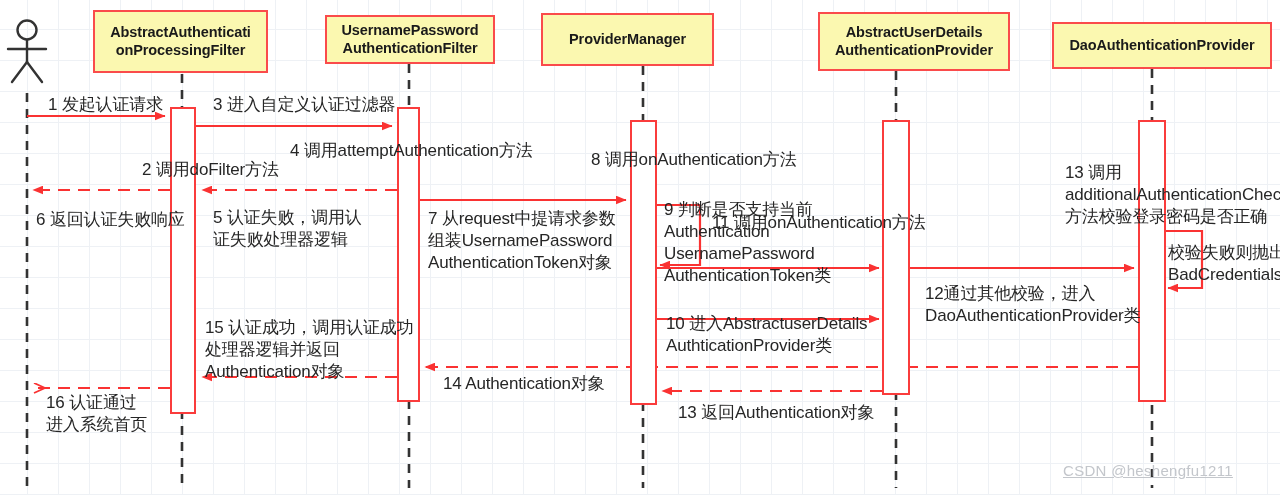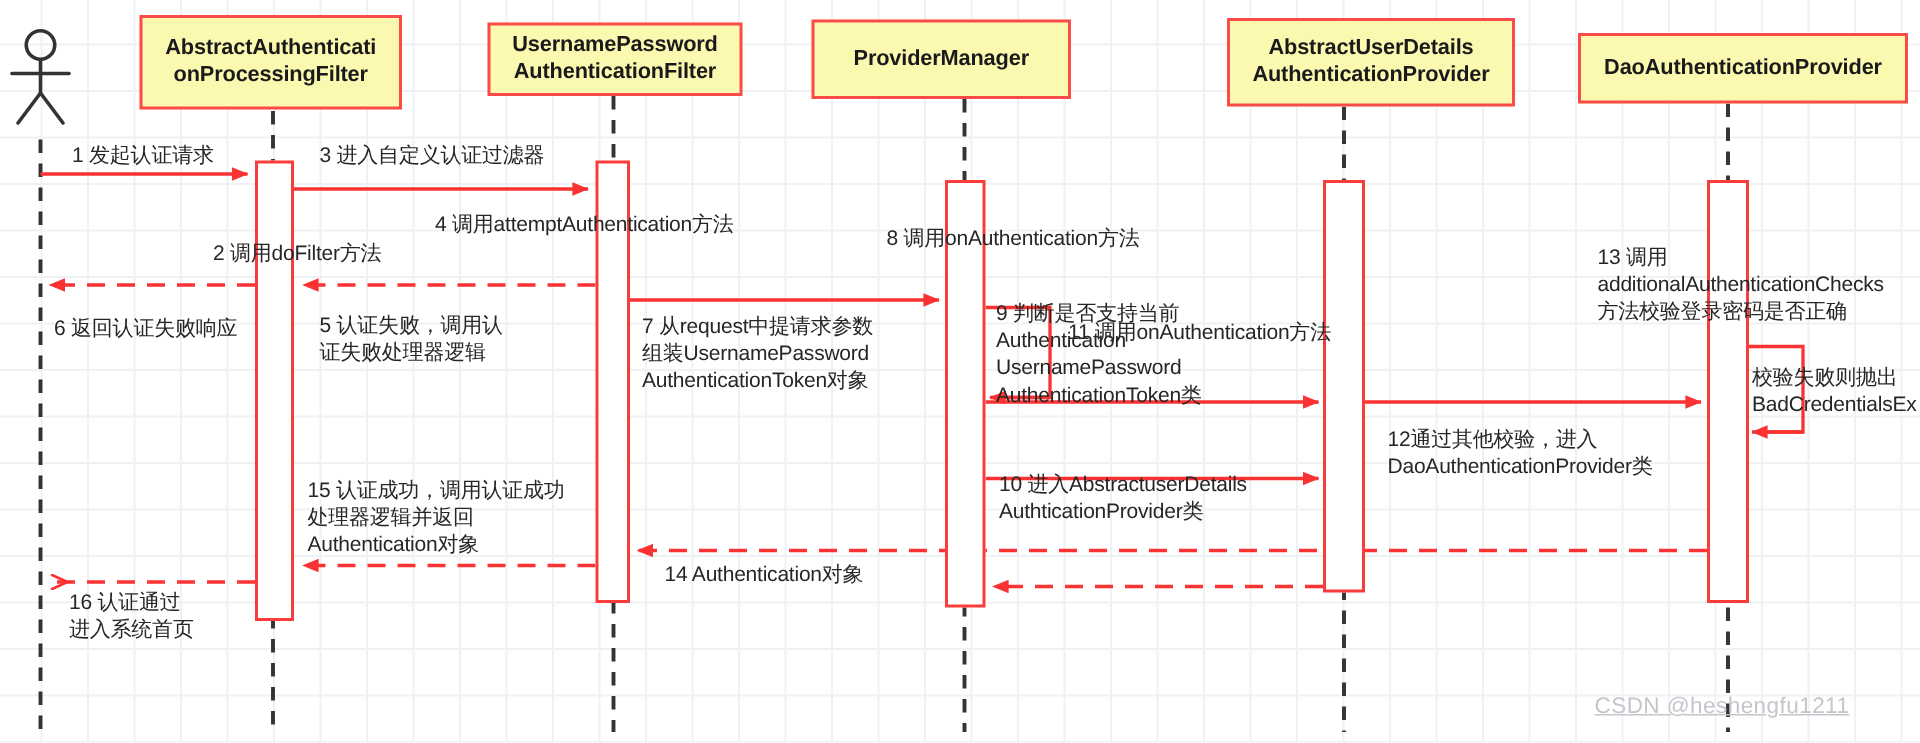--- a/index.html
+++ b/index.html
@@ -43,21 +43,21 @@
     padding: 2px 4px;
   }
   .activation {
     position: absolute;
     box-sizing: border-box;
     background: #ffffff;
     border: 2px solid #fa3c3c;
   }
   .msg-label {
     position: absolute;
-    font-size: 14px;
+    font-size: 17px;
     color: #262626;
     line-height: 1.30;
     white-space: pre;
     letter-spacing: -0.15px;
   }
   .watermark {
     position: absolute;
     font-size: 15px;
     color: #c3c6cb;
     white-space: nowrap;
@@ -197,20 +197,21 @@
 
   <div class="msg-label" style="left:712px; top:212px;">11 调用onAuthentication方法</div>
 
   <div class="msg-label" style="left:925px; top:283px;">12通过其他校验，进入
 DaoAuthenticationProvider类</div>
 
   <div class="msg-label" style="left:1065px; top:162px;">13 调用
 additionalAuthenticationChecks
 方法校验登录密码是否正确</div>
 
+  <div class="msg-label" style="left:678px; top:402px;">13 返回Authentication对象</div>
 
   <div class="msg-label" style="left:443px; top:373px;">14 Authentication对象</div>
 
   <div class="msg-label" style="left:205px; top:317px;">15 认证成功，调用认证成功
 处理器逻辑并返回
 Authentication对象</div>
 
   <div class="msg-label" style="left:46px; top:392px;">16 认证通过
 进入系统首页</div>
 

